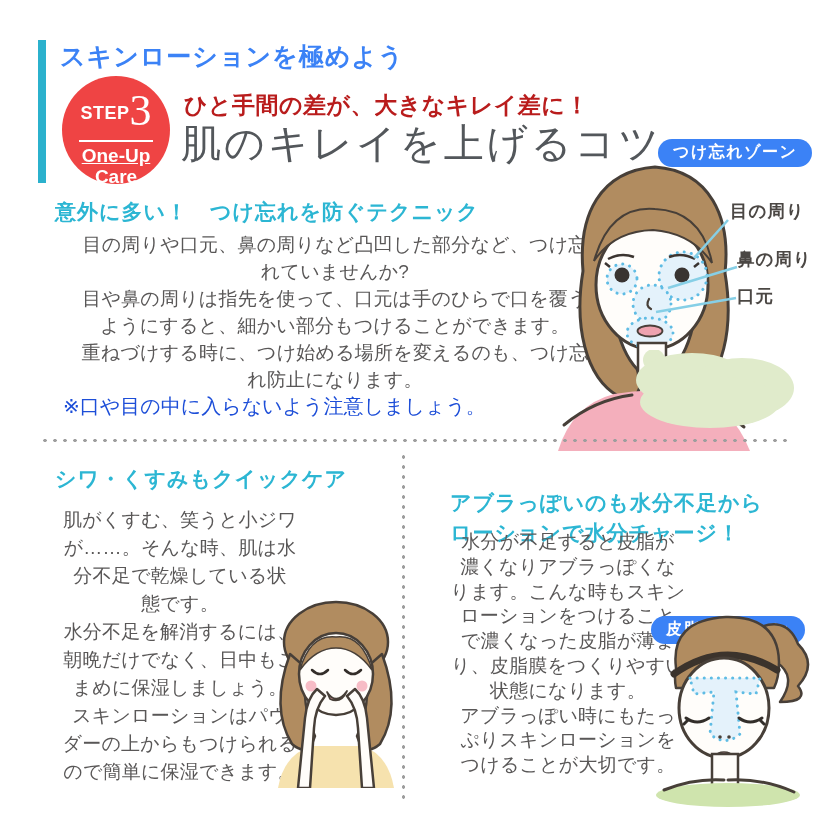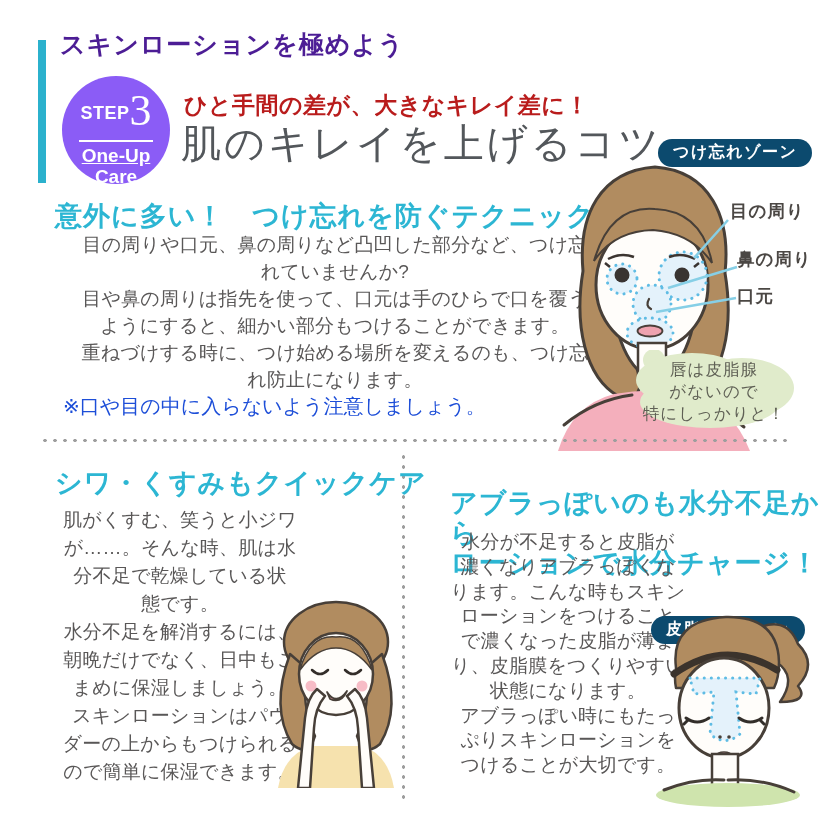--- a/index.html
+++ b/index.html
@@ -5,44 +5,44 @@
   html,body { margin:0; padding:0; }
   body {
     width:829px; height:829px; position:relative; background:#ffffff;
     font-family:"Liberation Sans","DejaVu Sans",sans-serif;
     color:#595757; overflow:hidden;
   }
   .abs { position:absolute; }
 
   
   .side-bar { left:38px; top:40px; width:8px; height:143px; background:#2bb1cd; }
-  .page-title { left:60px; top:28px; font-size:25px; font-weight:bold; color:#4c1d95; letter-spacing:1px; }
+  .page-title { left:60px; top:40px; font-size:25px; font-weight:bold; color:#3b82f6; letter-spacing:1px; }
   .step-badge {
     left:62px; top:76px; width:108px; height:108px; border-radius:50%;
-    background:#8b5cf6; color:#fff; text-align:center;
+    background:#ef4444; color:#fff; text-align:center;
   }
   .step-row { margin-top:15px; line-height:40px; }
   .step-word { font-size:18px; font-weight:bold; letter-spacing:0.5px; vertical-align:6px; }
   .step-num { font-family:"Liberation Serif","DejaVu Serif",serif; font-size:44px; font-weight:normal; }
   .step-line { width:74px; height:2px; background:#fff; margin:0 auto 3px auto; }
   .step-sub { font-size:19px; font-weight:bold; line-height:21px;text-decoration:underline; }
   .subtitle { left:184px; top:90px; font-size:23px; font-weight:bold; color:#b91c1c; letter-spacing:0.5px; }
   .headline { left:181px; top:116px; font-size:40px; font-family:"Liberation Serif","DejaVu Serif",serif;
               color:#53575b; letter-spacing:3px; }
 
   
   .zone-pill {
-    background:#0c4a6e; color:#fff; font-weight:bold; font-size:16px;
+    background:#3b82f6; color:#fff; font-weight:bold; font-size:16px;
     padding:3px 15px 4px 15px; border-radius:15px; letter-spacing:1.5px; white-space:nowrap;
   }
   .pill-1 { left:658px; top:139px; }
   .pill-2 { left:651px; top:576px;margin-top:40px; }
 
   
-  .heading { color:#2cb6d3; font-size:27px; font-weight:bold; letter-spacing:1px; white-space:pre-line; }
+  .heading { color:#2cb6d3; font-size:21px; font-weight:bold; letter-spacing:1px; white-space:pre-line; }
   .heading-1 { left:55px; top:198px; }
   .body-text { font-size:19px; color:#595757; white-space:pre-line; letter-spacing:0.2px;text-align:center; }
   .body-1 { left:55px; top:231px; line-height:27px; width:560px; }
   .note-1 { left:63px; top:393px; font-size:20px; color:#1d4ed8; }
 
   
   .face-label { font-size:17.5px; font-weight:600; color:#4b4744; letter-spacing:1px; }
   .label-eye   { left:730px; top:199px; }
   .label-nose  { left:737px; top:247px; }
   .label-mouth { left:737px; top:284px; }
@@ -144,23 +144,20 @@
 <div class="abs face-label label-nose">鼻の周り</div>
 <div class="abs face-label label-mouth">口元</div>
 
 <div class="abs bubble-wrap">
   <svg width="168" height="80" viewBox="0 0 168 80">
     <circle cx="24" cy="10" r="11" fill="#e0ebcb"></circle>
     <ellipse cx="62" cy="30" rx="56" ry="27" fill="#e0ebcb"></ellipse>
     <ellipse cx="112" cy="38" rx="52" ry="30" fill="#e0ebcb"></ellipse>
     <ellipse cx="80" cy="52" rx="70" ry="26" fill="#e0ebcb"></ellipse>
   </svg>
-  <div class="bubble-text">唇は皮脂腺
-がないので
-特にしっかりと！</div>
 </div>
 
 <div class="abs divider-h"></div>
 <div class="abs divider-v"></div>
 
 <div class="abs heading heading-2">シワ・くすみもクイックケア</div>
 <div class="abs body-text body-2">肌がくすむ、笑うと小ジワ
 が……。そんな時、肌は水
 分不足で乾燥している状
 態です。

